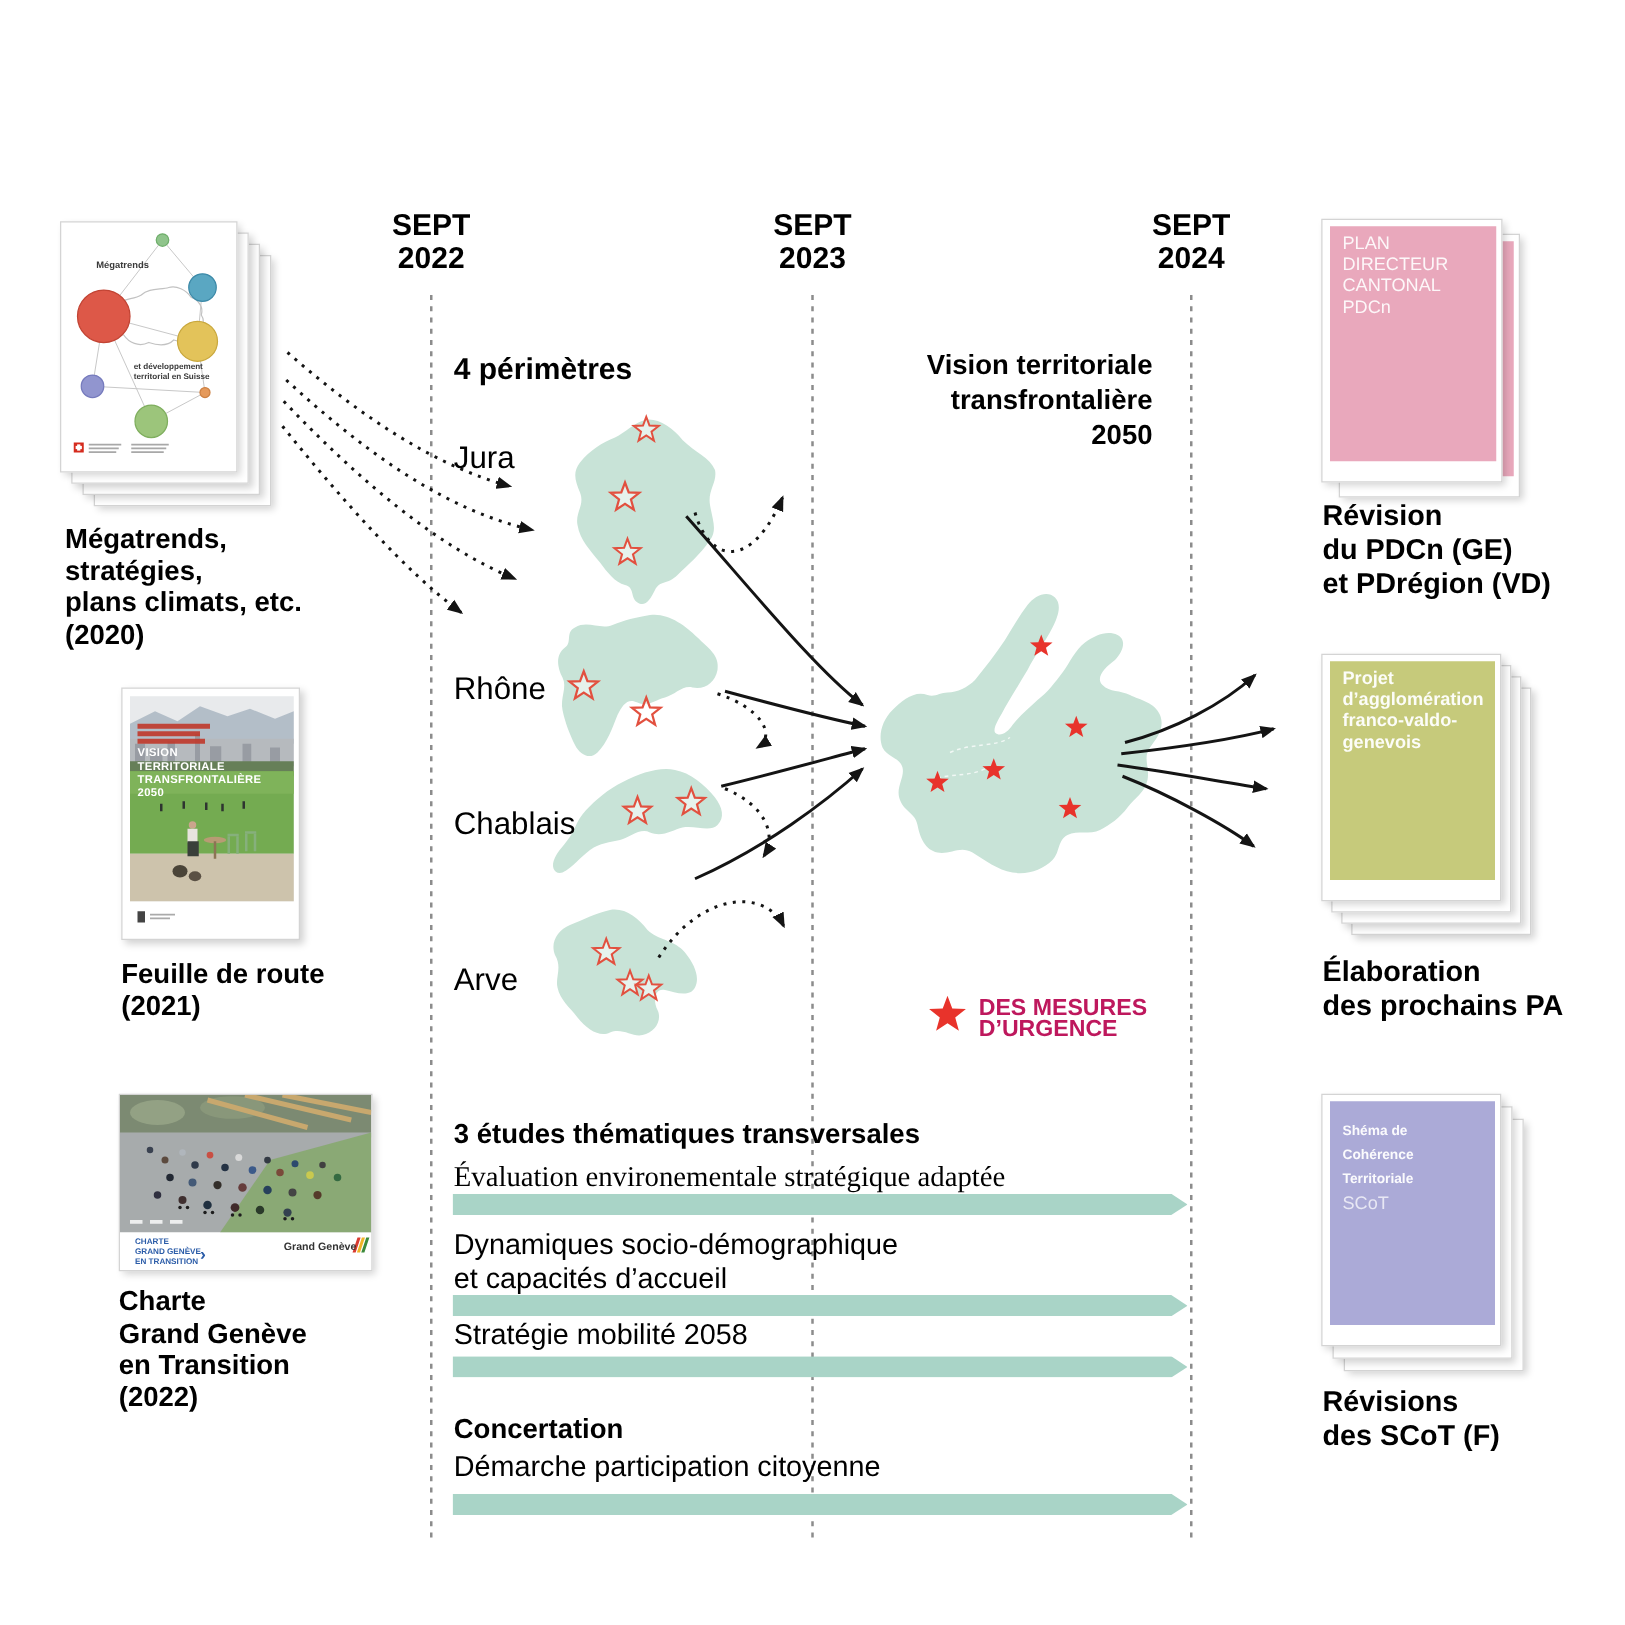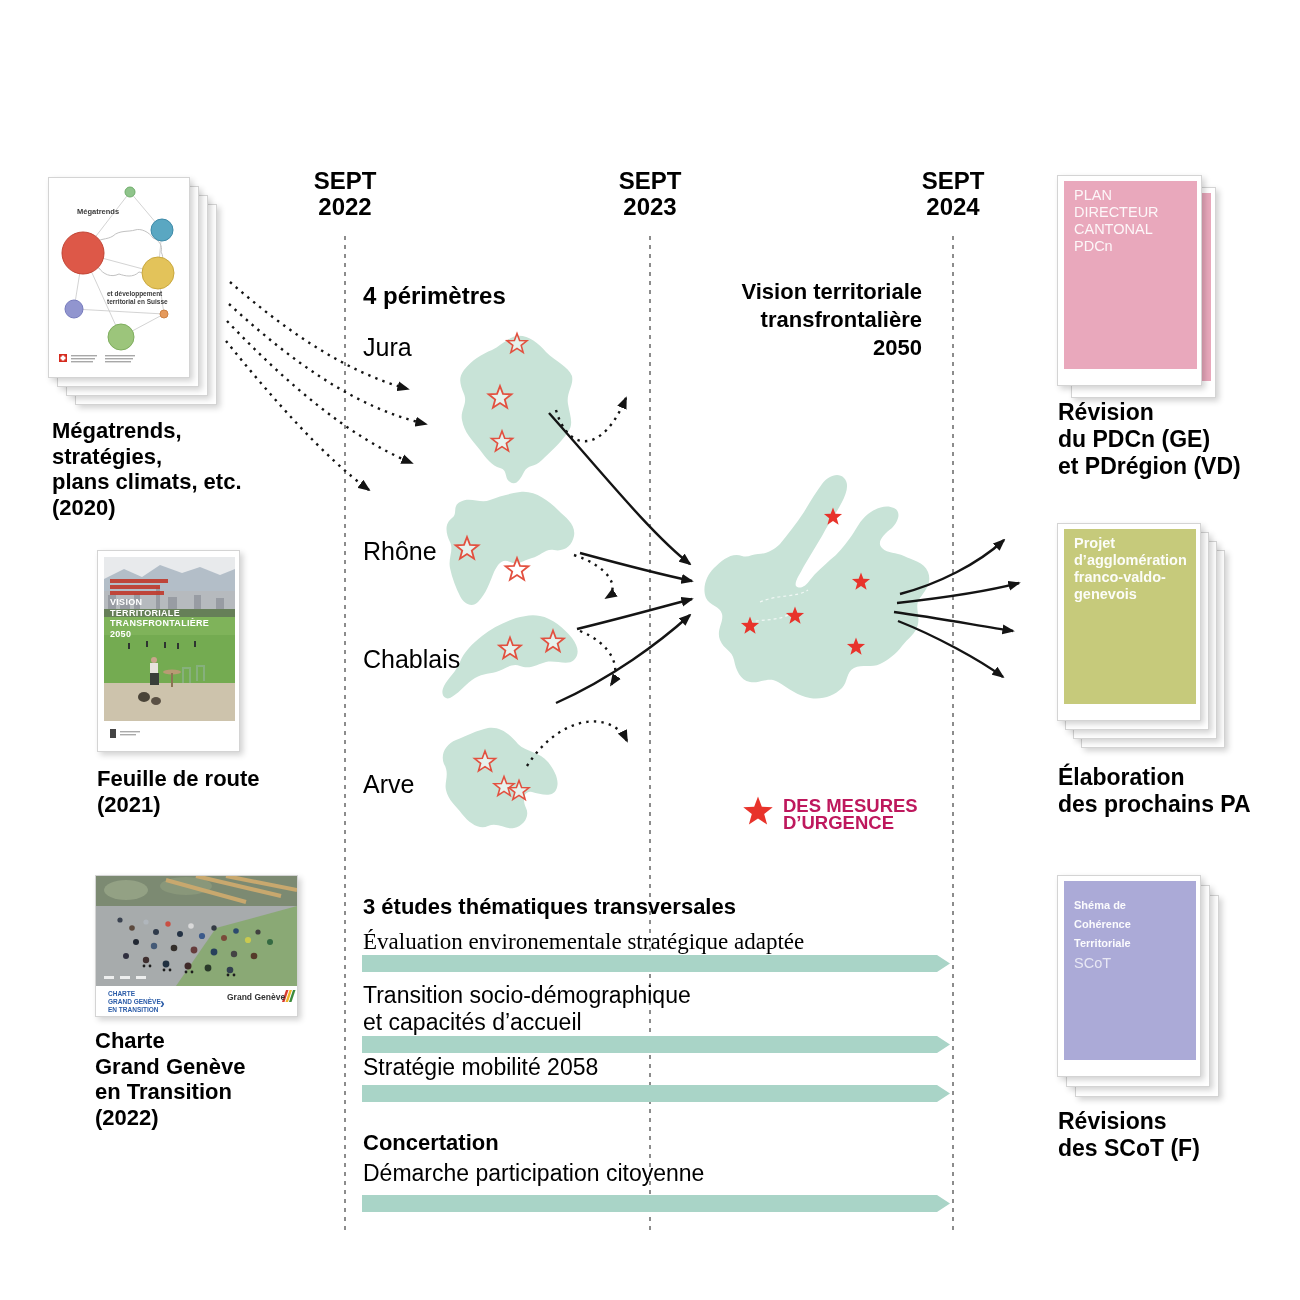--- a/index.html
+++ b/index.html
@@ -291,35 +291,35 @@
 EN TRANSITION</div>
     <div class="cover-text" style="left:64px;top:119px;font-size:14px;font-weight:bold;color:#2b5ca8;">›</div>
     <div class="cover-text" style="left:131px;top:116px;font-size:8.5px;font-weight:bold;color:#333;">Grand Genève</div>
   </div>
   <div class="abs overlay src-label pre" style="left:95px;top:1028px;">Charte
 Grand Genève
 en Transition
 (2022)</div>
 
   <div class="abs overlay" style="left:363px;top:282px;font-size:24px;font-weight:bold;">4 périmètres</div>
-  <div class="abs overlay peri-name" style="left:363px;top:333px;">Jura</div>
+  <div class="abs overlay peri-name" style="left:363px;top:352px;">Jura</div>
   <div class="abs overlay peri-name" style="left:363px;top:537px;">Rhône</div>
   <div class="abs overlay peri-name" style="left:363px;top:645px;">Chablais</div>
   <div class="abs overlay peri-name" style="left:363px;top:770px;">Arve</div>
 
   <div class="abs overlay pre" style="left:690px;top:278px;width:232px;text-align:right;font-size:22px;font-weight:bold;line-height:28px;">Vision territoriale
 transfrontalière
 2050</div>
   <div class="abs overlay pre" style="left:783px;top:798px;font-size:18.5px;font-weight:bold;line-height:16.5px;color:#be185d;">DES MESURES
 D’URGENCE</div>
 
   <div class="abs overlay" style="left:363px;top:894px;font-size:22px;font-weight:bold;">3 études thématiques transversales</div>
   <div class="abs overlay study-item" style="left:363px;top:928px;font-family:Liberation Serif, serif;">Évaluation environementale stratégique adaptée</div>
   <div class="tbar" style="top:955px;"></div>
-  <div class="abs overlay study-item pre" style="left:363px;top:982px;">Transition socio-démographique
+  <div class="abs overlay study-item pre" style="left:363px;top:982px;">Dynamiques socio-démographique
 et capacités d’accueil</div>
   <div class="tbar" style="top:1036px;"></div>
   <div class="abs overlay study-item" style="left:363px;top:1054px;">Stratégie mobilité 2058</div>
   <div class="tbar" style="top:1085px;"></div>
 
   <div class="abs overlay" style="left:363px;top:1130px;font-size:22px;font-weight:bold;">Concertation</div>
   <div class="abs overlay study-item" style="left:363px;top:1160px;">Démarche participation citoyenne</div>
   <div class="tbar" style="top:1195px;"></div>
 
   <div class="abs overlay" style="left:1057px;top:175px;width:200px;height:240px;">

